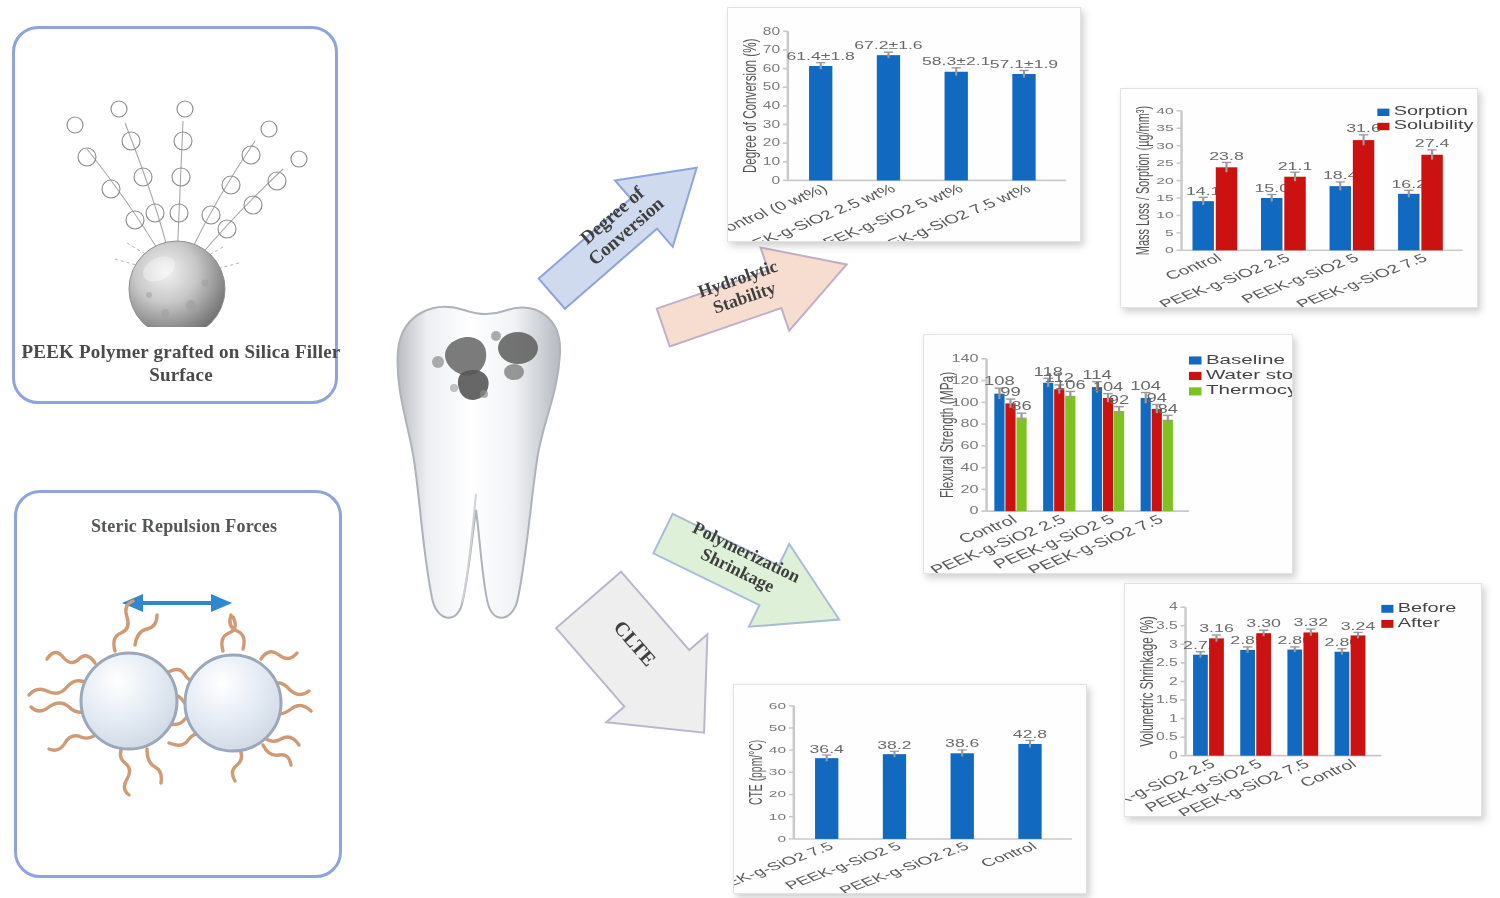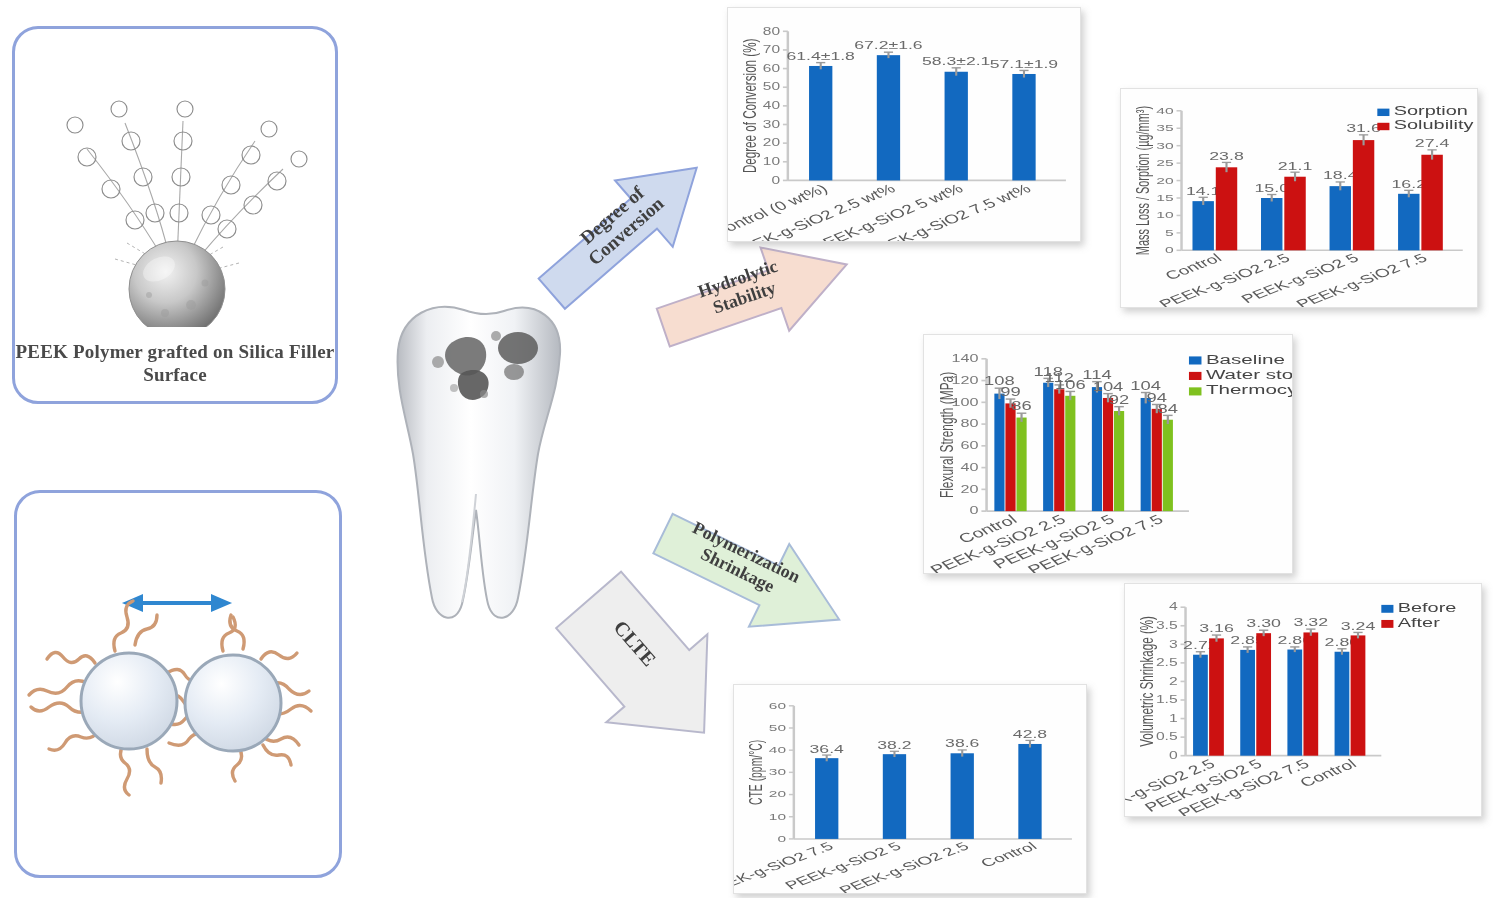--- a/index.html
+++ b/index.html
@@ -8,21 +8,21 @@
        font-family:"Liberation Serif",serif;color:#3a3a3a;}
   .stage{position:absolute;left:0;top:0;width:1500px;height:898px;}
 
   
   .panel{position:absolute;border:3px solid #8fa3dc;border-radius:26px;background:#fff;}
   #panel-peek{left:12px;top:26px;width:320px;height:372px;}
   #panel-steric{left:14px;top:490px;width:322px;height:382px;}
 
   .panel-caption{position:absolute;left:0;width:100%;text-align:center;
       font-family:"Liberation Serif",serif;font-weight:bold;font-size:19px;
-      line-height:1.25;color:#4a4a4a;letter-spacing:.2px;}
+      line-height:1.25;color:#4a4a4a;letter-spacing:.2px;padding-left:6px;}
   #peek-caption{bottom:14px;}
   #steric-caption{top:22px;font-size:18px;color:#55565a;}
 
   
   .graft-svg{position:absolute;left:0;top:8px;width:320px;height:290px;}
   .steric-svg{position:absolute;left:0;top:52px;width:322px;height:300px;}
 
   
   #tooth-wrap{position:absolute;left:368px;top:288px;width:216px;height:352px;}
   #tooth-wrap svg{width:100%;height:100%;}
@@ -137,20 +137,21 @@
           <circle cx="150" cy="276" r="4"></circle>
         <circle cx="190" cy="246" r="3.5"></circle>
           <circle cx="134" cy="258" r="3"></circle>
       </g>
     </svg>
     <div class="panel-caption" id="peek-caption">PEEK Polymer grafted
 on Silica Filler Surface</div>
   </div>
 
   <div class="panel" id="panel-steric">
+    <div class="panel-caption" id="steric-caption">Steric Repulsion Forces</div>
     <svg class="steric-svg" viewBox="0 0 322 300">
       <defs>
         <radialGradient id="partGrad" cx="38%" cy="30%" r="75%">
           <stop offset="0%" stop-color="#ffffff"></stop>
           <stop offset="55%" stop-color="#e4ebf4"></stop>
           <stop offset="100%" stop-color="#cfd8e4"></stop>
         </radialGradient>
       </defs>
 
       <g stroke="#2f87d0" stroke-width="4" fill="#2f87d0">

